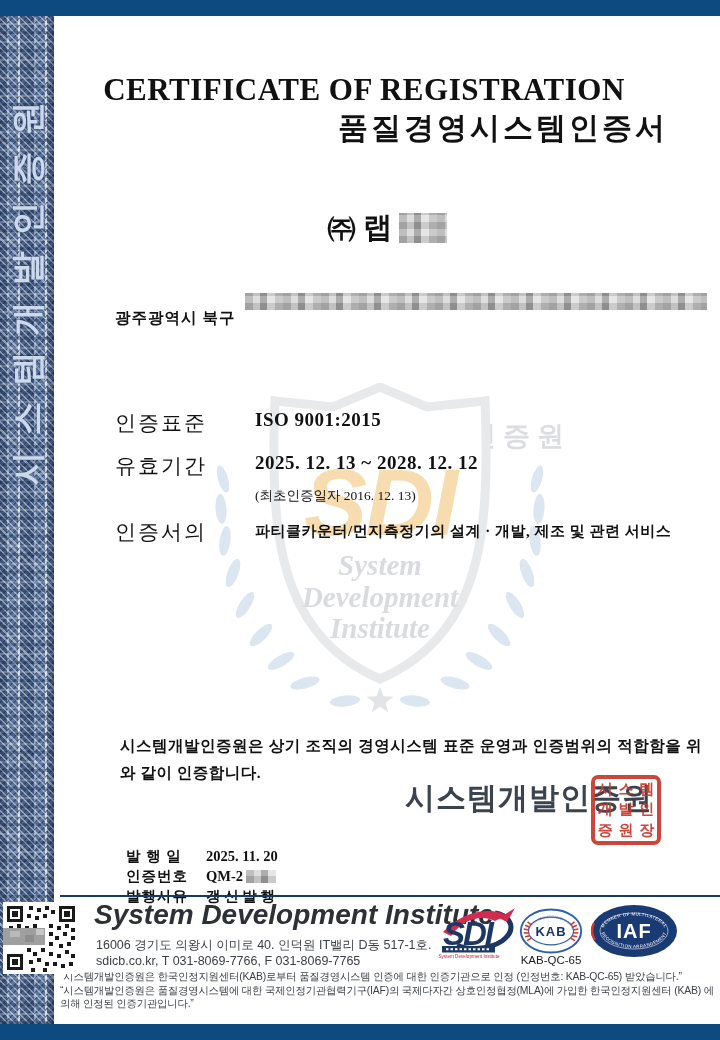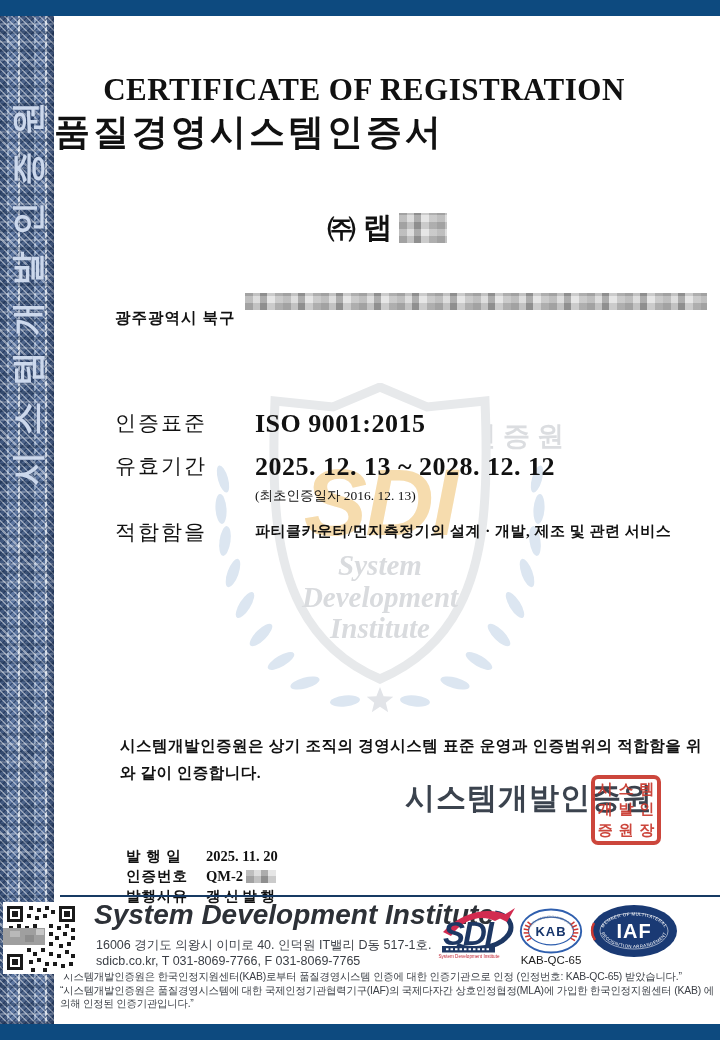--- a/index.html
+++ b/index.html
@@ -18,36 +18,36 @@
       repeating-linear-gradient(45deg, rgba(255,255,255,.42) 0 1.5px, rgba(0,0,0,0) 1.5px 5px),
       repeating-linear-gradient(-45deg, rgba(25,45,80,.5) 0 1.5px, rgba(0,0,0,0) 1.5px 5px),
       repeating-linear-gradient(90deg, #42597f 0 7px, #8ba0bf 7px 9px, #5d76a0 9px 18px, #c6d0df 18px 20px, #4c6389 20px 27px);
     box-shadow:inset -3px 0 4px rgba(10,20,50,.35);}
   .banner-text{left:0;top:100px;width:54px;display:flex;flex-direction:column;align-items:center;gap:13px;
     color:#ccd8ec;font-size:34px;font-weight:700;z-index:2;font-family:"Liberation Sans","DejaVu Sans",sans-serif;
     text-shadow:0 0 3px rgba(35,55,95,.85);}
   .banner-text span{display:block;transform:rotate(-90deg);line-height:37px;}
 
   .title-en{left:54px;width:620px;top:72px;text-align:center;font-size:31px;font-weight:bold;letter-spacing:.5px;}
-  .title-ko{left:54px;width:614px;top:108px;text-align:left;font-size:36px;font-weight:bold;letter-spacing:3px;}
+  .title-ko{left:54px;width:614px;top:108px;text-align:right;font-size:30px;font-weight:bold;letter-spacing:3px;}
 
   .company-line{left:54px;width:666px;top:208px;display:flex;justify-content:center;align-items:center;gap:7px;
     font-size:29px;font-weight:bold;}
   .redact{background-image:
       repeating-linear-gradient(0deg, rgba(0,0,0,.10) 0 7px, rgba(255,255,255,.14) 7px 14px),
       repeating-linear-gradient(90deg, #b4b4b4 0 8px, #d8d8d8 8px 15px, #9f9f9f 15px 22px, #e2e2e2 22px 30px, #c2c2c2 30px 38px);}
   .redact-name{width:48px;height:30px;}
   .redact-addr{width:462px;height:17px;margin-top:2px;}
   .redact-cert{display:inline-block;width:30px;height:13px;vertical-align:-2px;margin-left:3px;}
 
   .address-line{left:115px;top:271px;display:flex;align-items:center;gap:10px;}
   .address-prefix{font-size:15.5px;font-weight:bold;letter-spacing:1px;margin-top:37px;}
 
   .field-label{left:115px;font-size:21px;font-weight:normal;letter-spacing:2px;}
-  .field-value{left:255px;font-size:26px;font-weight:bold;letter-spacing:.5px;}
+  .field-value{left:255px;font-size:19px;font-weight:bold;letter-spacing:.5px;}
   .lbl-1,.val-1{top:409px;}
   .lbl-2,.val-2{top:452px;}
   .val-note{left:255px;top:487px;font-size:13.5px;}
   .lbl-3{top:518px;}
   .val-3{top:522px;font-size:15px;letter-spacing:.5px;white-space:nowrap;}
 
   
   .wm-svg{left:185px;top:383px;width:390px;height:335px;z-index:1;}
   .wm-korean{left:299px;top:418px;z-index:1;font-size:27px;font-weight:600;color:#dbdde0;letter-spacing:7px;
     font-family:"Liberation Sans","DejaVu Sans",sans-serif;}
@@ -154,21 +154,21 @@
     <span class="redact redact-addr"></span>
   </div>
 
   <div class="abs field-label lbl-1 z2">인증표준</div>
   <div class="abs field-value val-1 z2">ISO 9001:2015</div>
 
   <div class="abs field-label lbl-2 z2">유효기간</div>
   <div class="abs field-value val-2 z2">2025. 12. 13 ~ 2028. 12. 12</div>
   <div class="abs val-note z2">(최초인증일자 2016. 12. 13)</div>
 
-  <div class="abs field-label lbl-3 z2">적합함을</div>
+  <div class="abs field-label lbl-3 z2">인증서의</div>
   <div class="abs field-value val-3 z2">파티클카운터/먼지측정기의 설계 · 개발, 제조 및 관련 서비스</div>
 
   <div class="abs statement z2">시스템개발인증원은 상기 조직의 경영시스템 표준 운영과 인증범위의 적합함을 위와 같이 인증합니다.</div>
 
   <div class="abs issuer-name">시스템개발인증원</div>
   <div class="abs seal">
     <span>시</span>
     <span>스</span>
     <span>템</span>
     <span>개</span>

